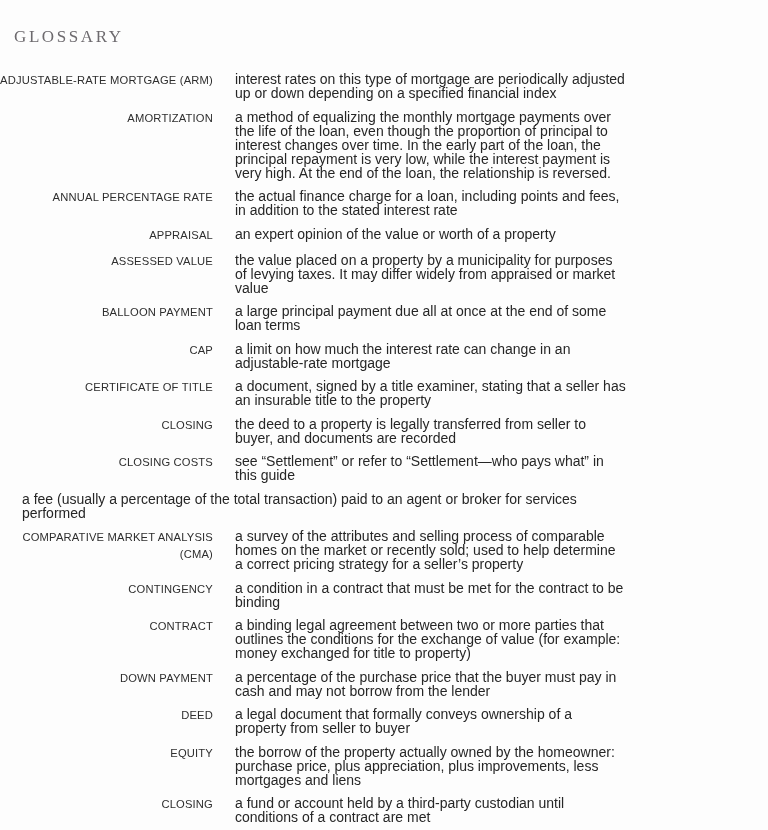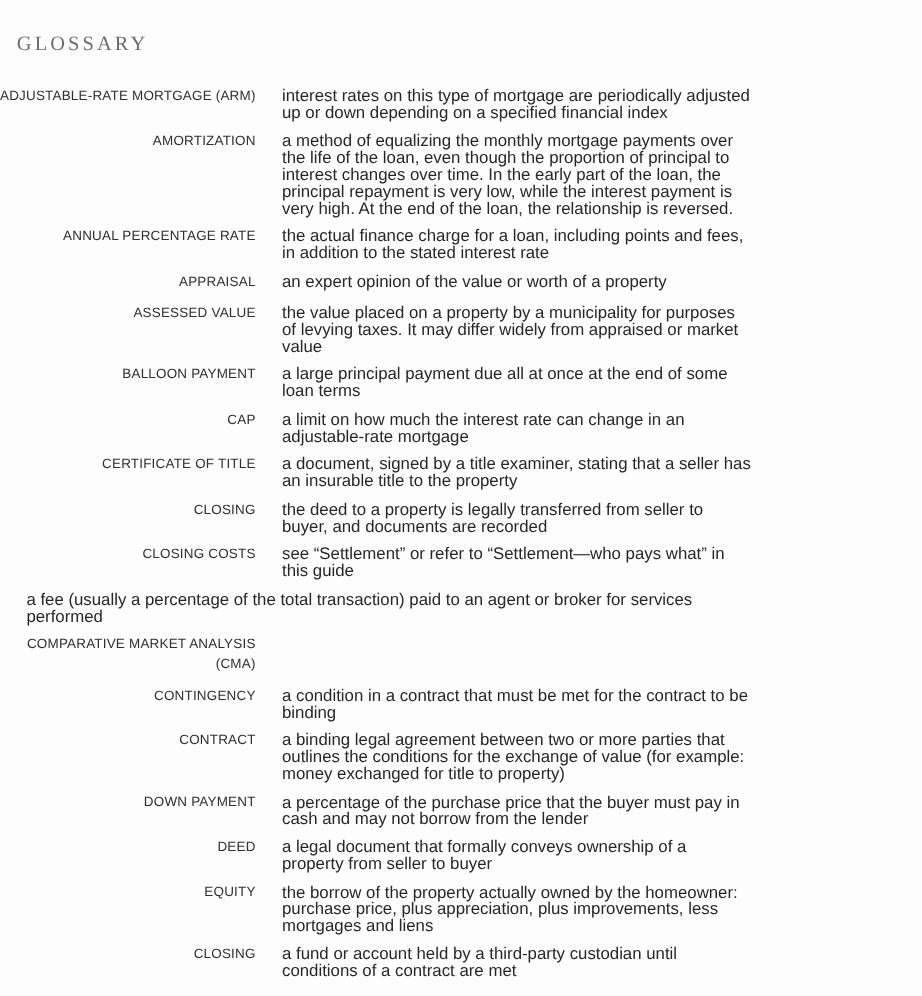--- a/index.html
+++ b/index.html
@@ -118,20 +118,21 @@
       <div class="entry">
         <div class="term">CLOSING COSTS</div>
         <div class="definition">see “Settlement” or refer to “Settlement—who pays what” in this guide</div>
       </div>
       <div class="entry">
         <div class="definition">a fee (usually a percentage of the total transaction) paid to an agent or broker for services performed</div>
       </div>
       <div class="entry">
         <div class="term">COMPARATIVE MARKET ANALYSIS
 (CMA)</div>
+        <div class="definition">a survey of the attributes and selling process of comparable homes on the market or recently sold; used to help determine a correct pricing strategy for a seller’s property</div>
       </div>
       <div class="entry">
         <div class="term">CONTINGENCY</div>
         <div class="definition">a condition in a contract that must be met for the contract to be binding</div>
       </div>
       <div class="entry">
         <div class="term">CONTRACT</div>
         <div class="definition">a binding legal agreement between two or more parties that outlines the conditions for the exchange of value (for example: money exchanged for title to property)</div>
       </div>
       <div class="entry">

